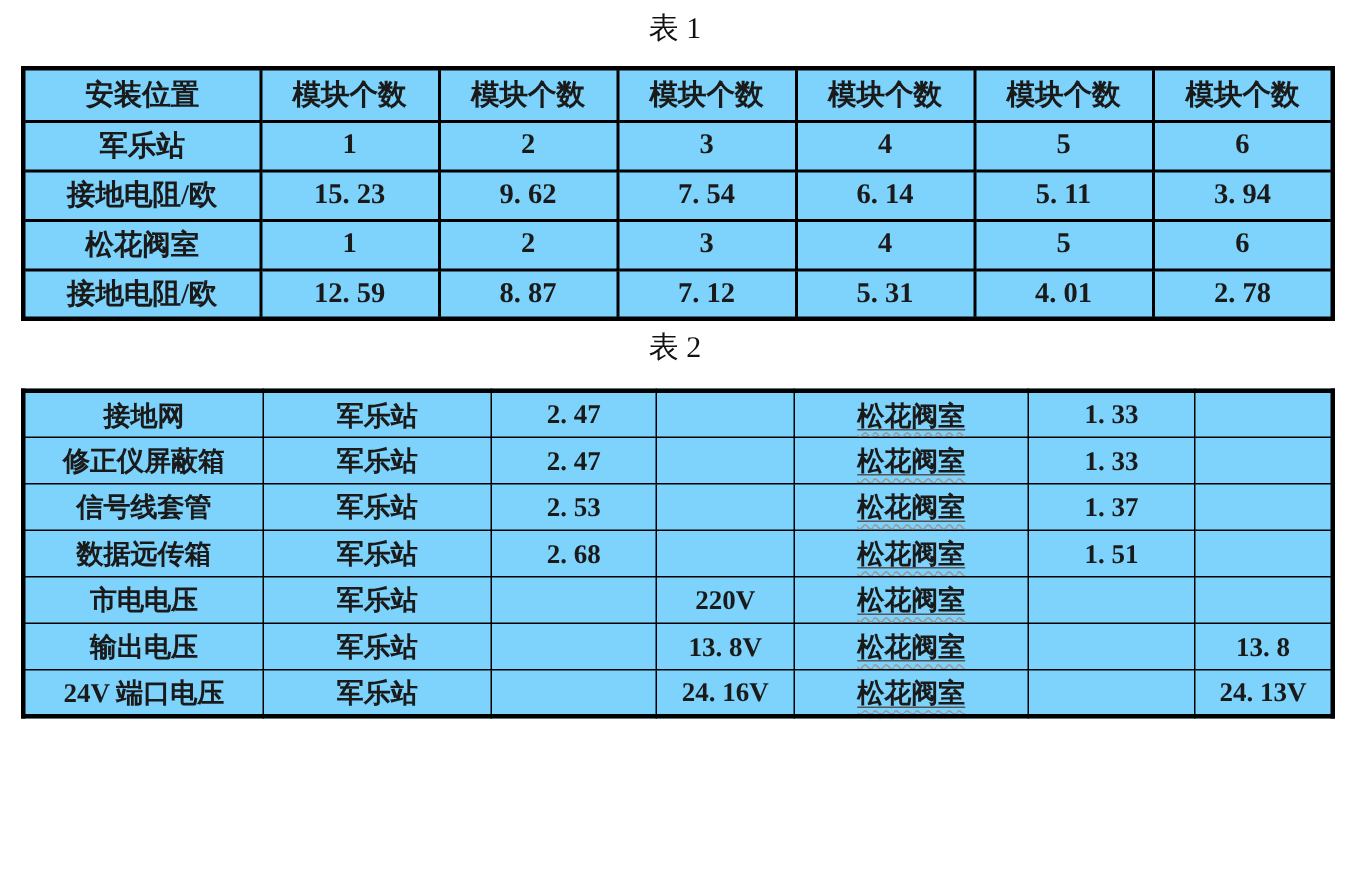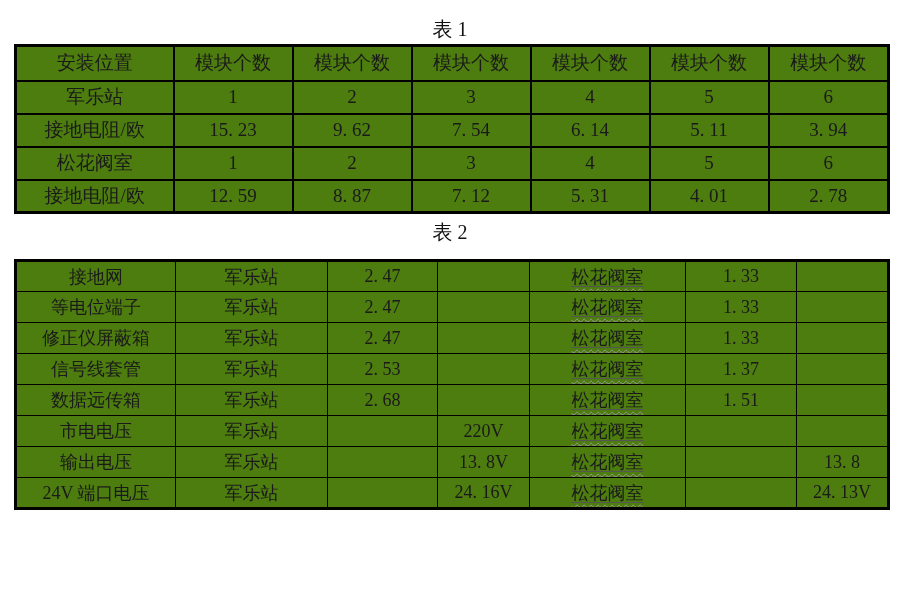--- a/index.html
+++ b/index.html
@@ -18,29 +18,30 @@
   }
   .tbl-title {
     position: absolute;
     left: 0;
     width: 900px;
     text-align: center;
     font-size: 20px;
     line-height: 24px;
     color: #111;
   }
-  #t1-title { top: 7px; margin-top: 10px; }
+  #t1-title { top: 7px; }
   #t2-title { top: 220px; }
 
   table {
     position: absolute;
     left: 14px;
     border-collapse: collapse;
     table-layout: fixed;
-    background: #4d7c0f;
+    background: #7dd3fc;
+    font-weight: bold;
   }
   td {
     text-align: center;
     vertical-align: middle;
     padding: 0;
     overflow: hidden;
     white-space: nowrap;
   }
 
   
@@ -160,29 +161,20 @@
     <tr>
       <td>接地网</td>
       <td>军乐站</td>
       <td>2. 47</td>
       <td></td>
       <td><span class="ul"><span class="uw">松花阀室</span></span></td>
       <td>1. 33</td>
       <td></td>
     </tr>
     <tr>
-      <td>等电位端子</td>
-      <td>军乐站</td>
-      <td>2. 47</td>
-      <td></td>
-      <td><span class="ul"><span class="uw">松花阀室</span></span></td>
-      <td>1. 33</td>
-      <td></td>
-    </tr>
-    <tr>
       <td>修正仪屏蔽箱</td>
       <td>军乐站</td>
       <td>2. 47</td>
       <td></td>
       <td><span class="ul"><span class="uw">松花阀室</span></span></td>
       <td>1. 33</td>
       <td></td>
     </tr>
     <tr>
       <td>信号线套管</td>

